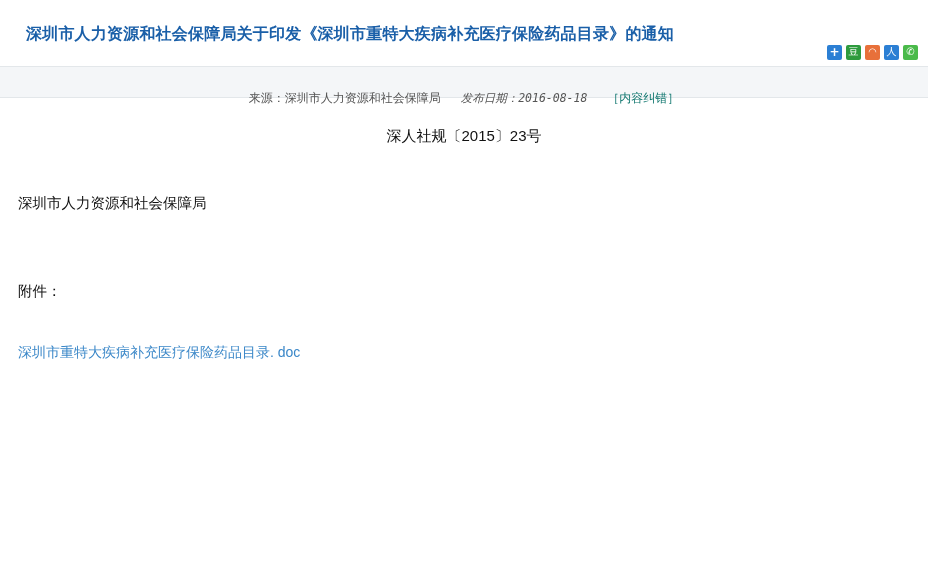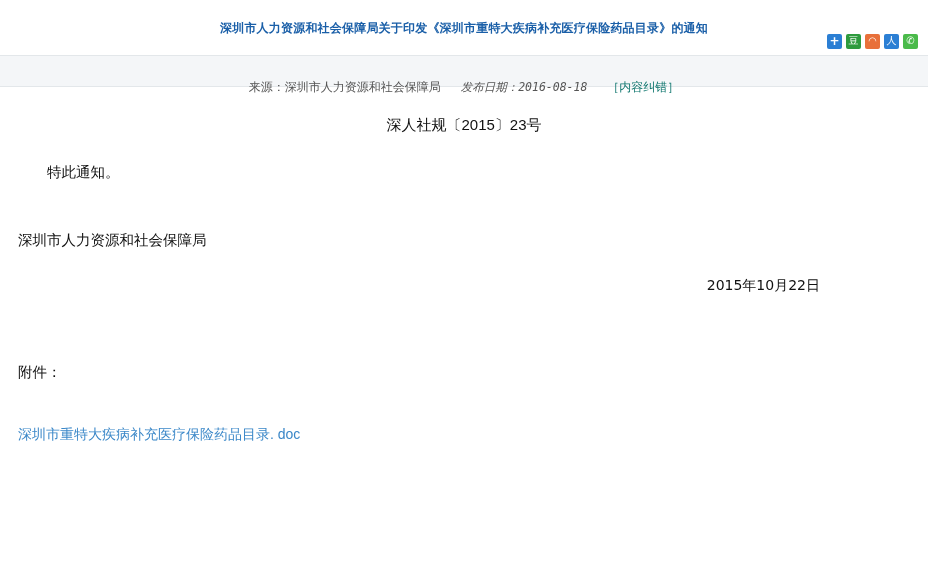--- a/index.html
+++ b/index.html
@@ -16,23 +16,22 @@
     overflow: hidden;
   }
   .page {
     position: relative;
     width: 928px;
     height: 561px;
     box-sizing: border-box;
   }
   
   .doc-title {
-    text-align: center;
     color: #1a5fa8;
-    font-size: 12px;
+    font-size: 16px;
     font-weight: bold;
     letter-spacing: 0.2px;
     padding: 12px 26px 10px 26px;
     line-height: 1.4;
   }
   
   .meta-bar {
     position: relative;
     background: #f4f6f8;
     border-top: 1px solid #e3e7ea;
@@ -157,24 +156,22 @@
     <span class="meta-item meta-date">发布日期：2016-08-18</span>
     <span class="meta-item meta-correct">［内容纠错］</span>
   </div>
 
   <div class="doc-body">
 
     <div class="doc-number">深人社规〔2015〕23号</div>
 
 
 
-    <p class="para-notice">特此通知。</p>
 
     <div class="signature">深圳市人力资源和社会保障局</div>
 
-    <div class="sig-date">2015年10月22日</div>
 
     <div class="attach-label">附件：</div>
 
     <a class="attach-link" href="#">深圳市重特大疾病补充医疗保险药品目录. doc</a>
 
   </div>
 </div>
 
 </body></html>

